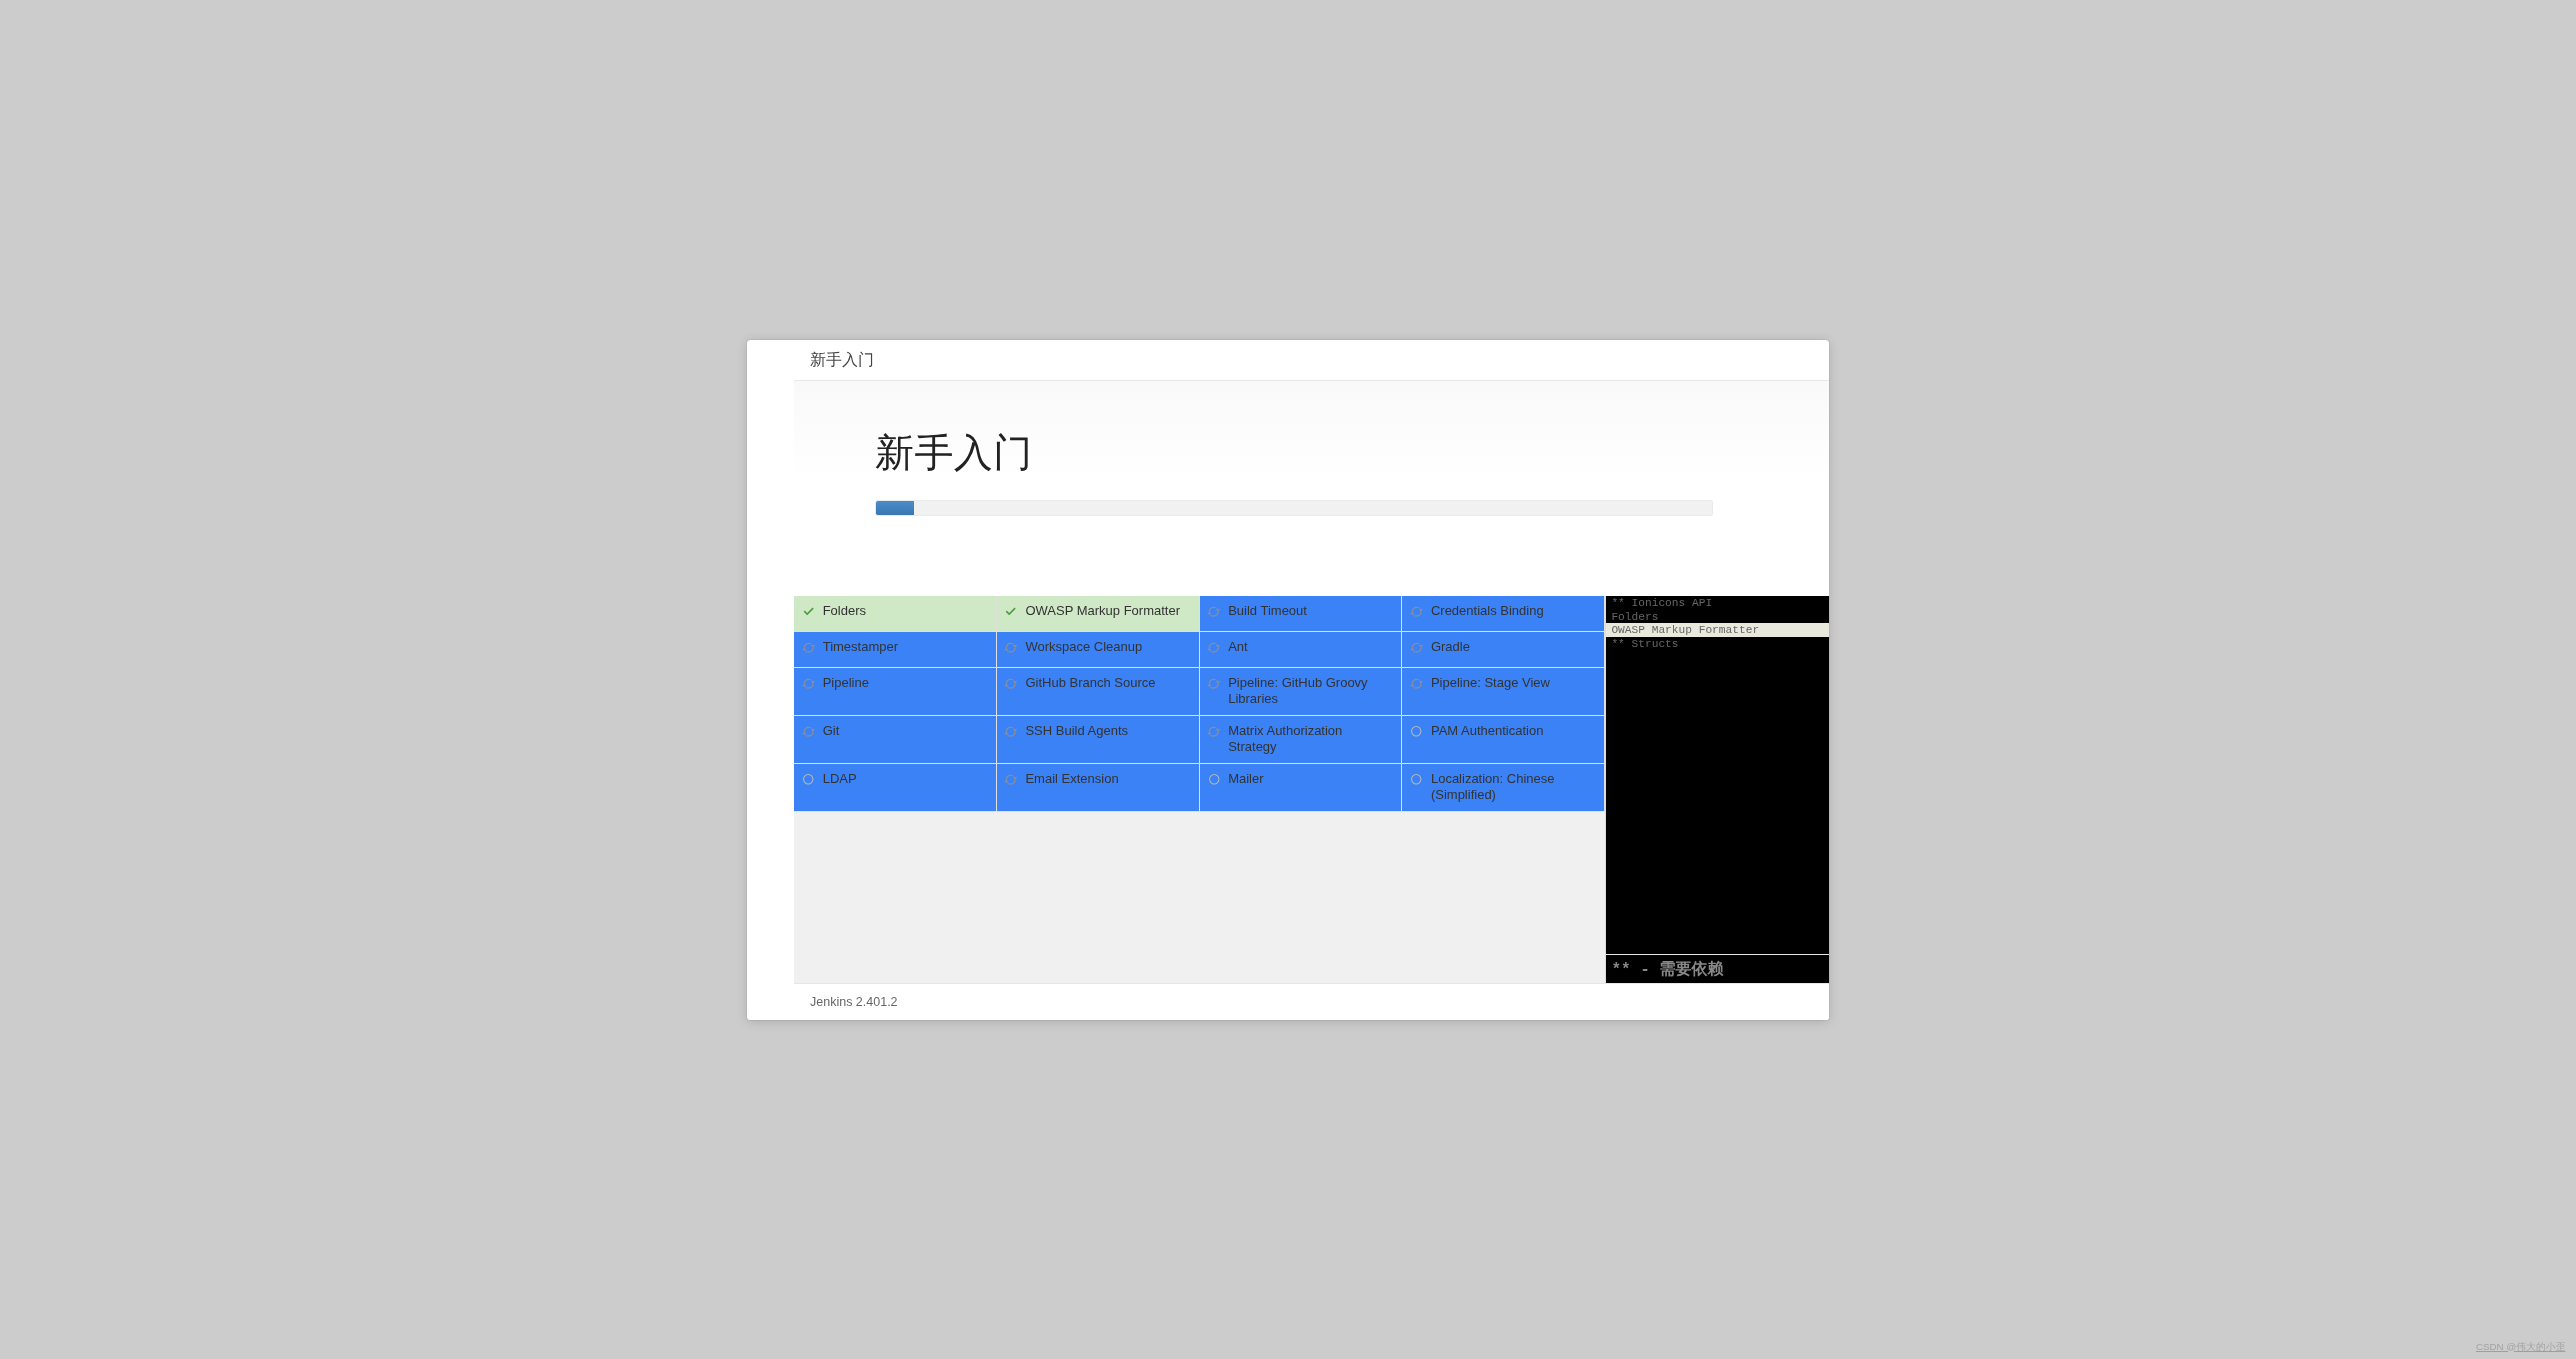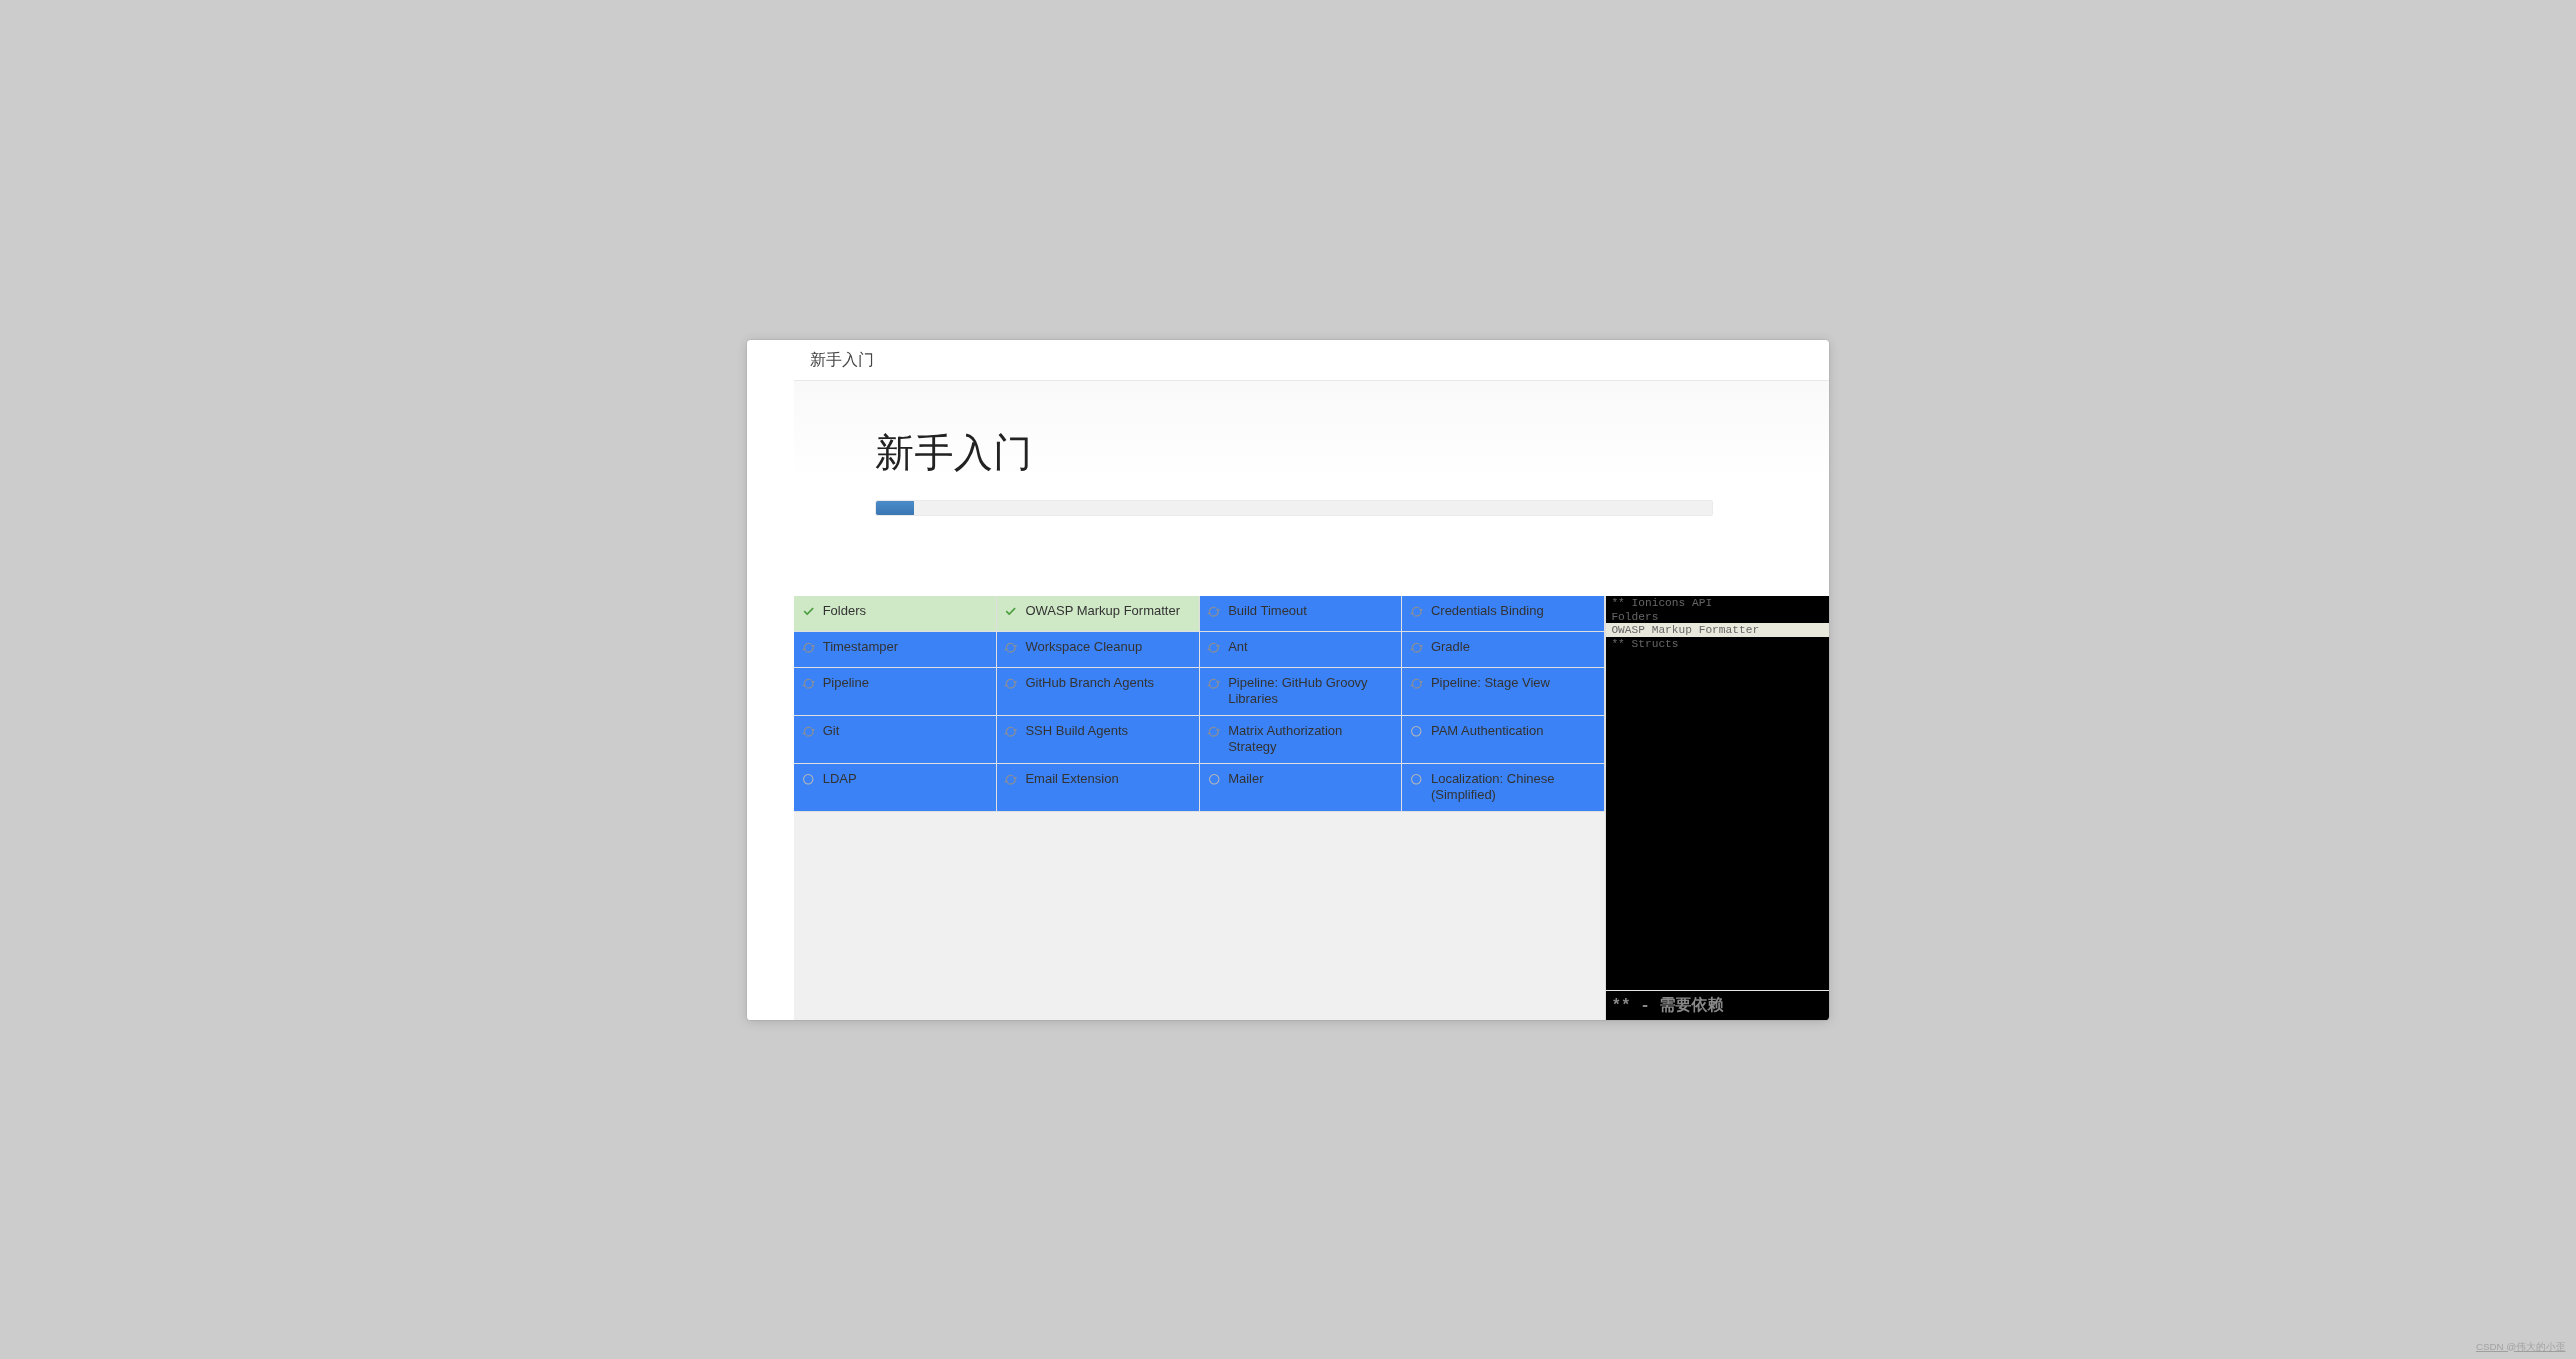--- a/index.html
+++ b/index.html
@@ -208,21 +208,21 @@
             </svg>
           </span>
           <span class="label">Pipeline</span>
         </div>
         <div class="cell syncing">
           <span class="glyph">
             <svg width="13.4" height="13.4" viewBox="0 0 16 16">
               <path fill="currentColor" d="M8 2a6 6 0 0 1 5.2 3H16l-2.8 3L10.5 5h2A4.3 4.3 0 0 0 8 3.7 4.3 4.3 0 0 0 3.7 8H2a6 6 0 0 1 6-6zm0 12a6 6 0 0 1-5.2-3H0l2.8-3L5.5 11h-2A4.3 4.3 0 0 0 8 12.3 4.3 4.3 0 0 0 12.3 8H14a6 6 0 0 1-6 6z"></path>
             </svg>
           </span>
-          <span class="label">GitHub Branch Agents</span>
+          <span class="label">GitHub Branch Source</span>
         </div>
         <div class="cell syncing">
           <span class="glyph">
             <svg width="13.4" height="13.4" viewBox="0 0 16 16">
               <path fill="currentColor" d="M8 2a6 6 0 0 1 5.2 3H16l-2.8 3L10.5 5h2A4.3 4.3 0 0 0 8 3.7 4.3 4.3 0 0 0 3.7 8H2a6 6 0 0 1 6-6zm0 12a6 6 0 0 1-5.2-3H0l2.8-3L5.5 11h-2A4.3 4.3 0 0 0 8 12.3 4.3 4.3 0 0 0 12.3 8H14a6 6 0 0 1-6 6z"></path>
             </svg>
           </span>
           <span class="label">Pipeline: GitHub Groovy Libraries</span>
         </div>
         <div class="cell syncing">
@@ -302,16 +302,17 @@
       <div class="log-body" id="log-body">
           <div class="log-line">** Ionicons API</div>
           <div class="log-line">Folders</div>
           <div class="log-line hl">OWASP Markup Formatter</div>
           <div class="log-line">** Structs</div>
         </div>
       <div class="log-footer">** - 需要依赖</div>
     </div>
   </div>
 
+  <div class="footer">Jenkins 2.401.2</div>
 </div>
 
 <div class="watermark">CSDN @伟大的小歪</div>
 
 
 </body></html>

